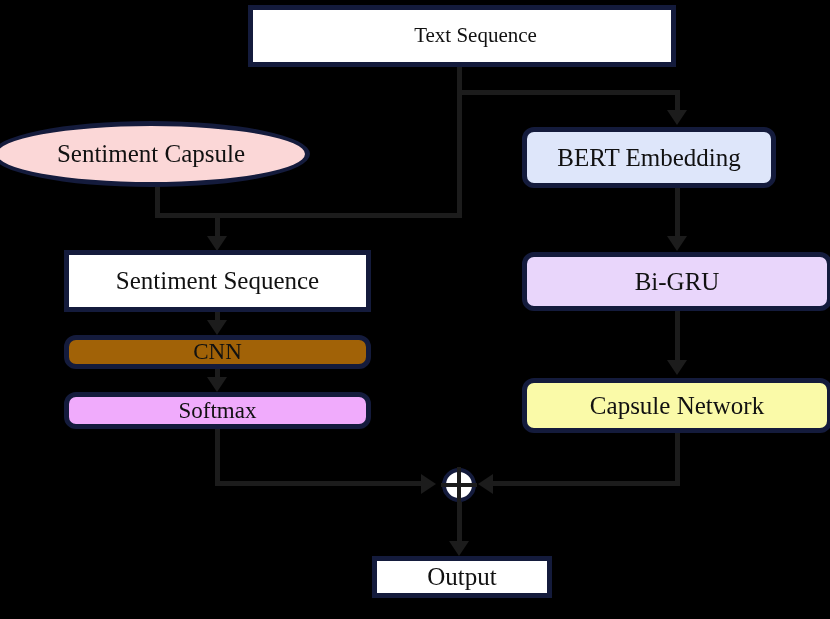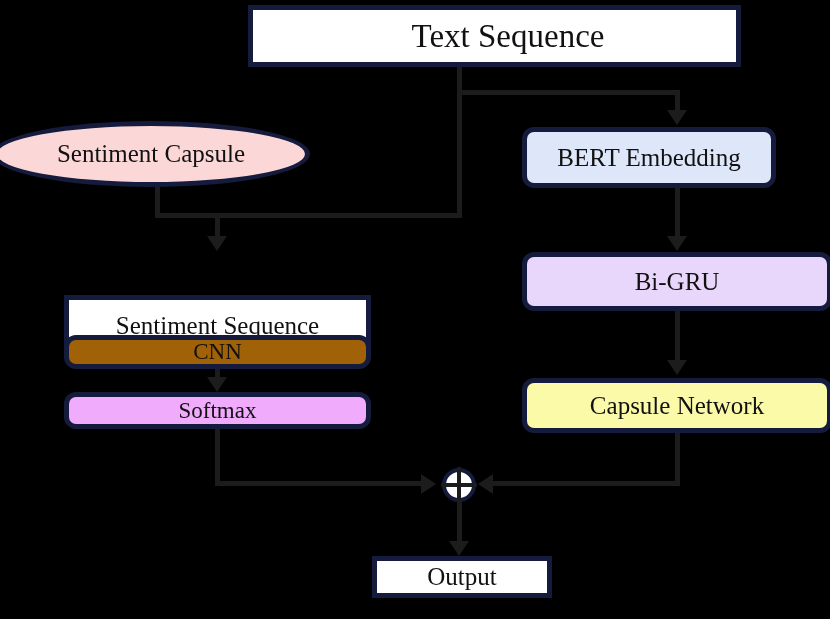--- a/index.html
+++ b/index.html
@@ -35,38 +35,37 @@
     border: 5px solid #141b3c;
     border-radius: 12px;
   }
   .ellipse {
     border: 5px solid #141b3c;
     border-radius: 50%;
   }
 
   
   #node-text-sequence {
-    left: 248px; top: 5px; width: 493px; height: 62px;
-    font-size: 33px;
+    left: 248px; top: 5px; width: 428px; height: 62px;
+    font-size: 21px;
     padding-left: 27px;
   }
   #node-sentiment-lexicon {
     left: -8px; top: 121px; width: 318px; height: 66px;
     background: #fbd7d7;
     font-size: 25px;
   }
   #node-bert-embedding {
     left: 522px; top: 127px; width: 254px; height: 61px;
     background: #dee6fa;
     font-size: 25px;
   }
   #node-sentiment-sequence {
     left: 64px; top: 250px; width: 307px; height: 62px;
     font-size: 25px;
-    margin-top: 45px;
   }
   #node-bi-gru {
     left: 522px; top: 252px; width: 310px; height: 59px;
     background: #e9d6fb;
     font-size: 25px;
   }
   #node-cnn {
     left: 64px; top: 335px; width: 307px; height: 34px;
     background: #a16207;
     font-size: 23px;

